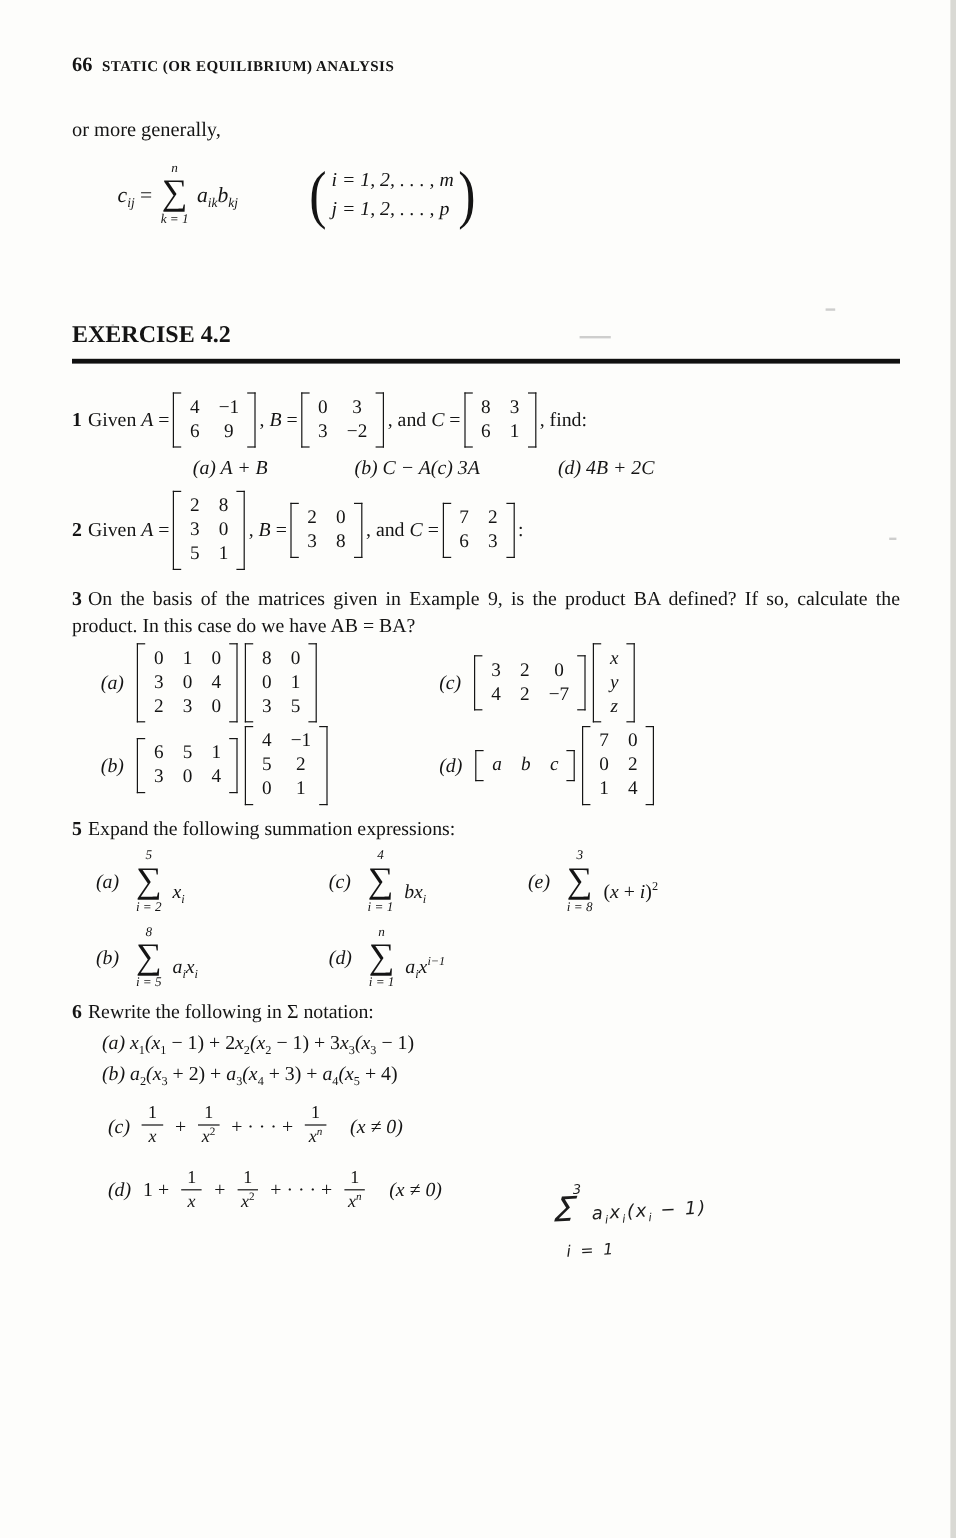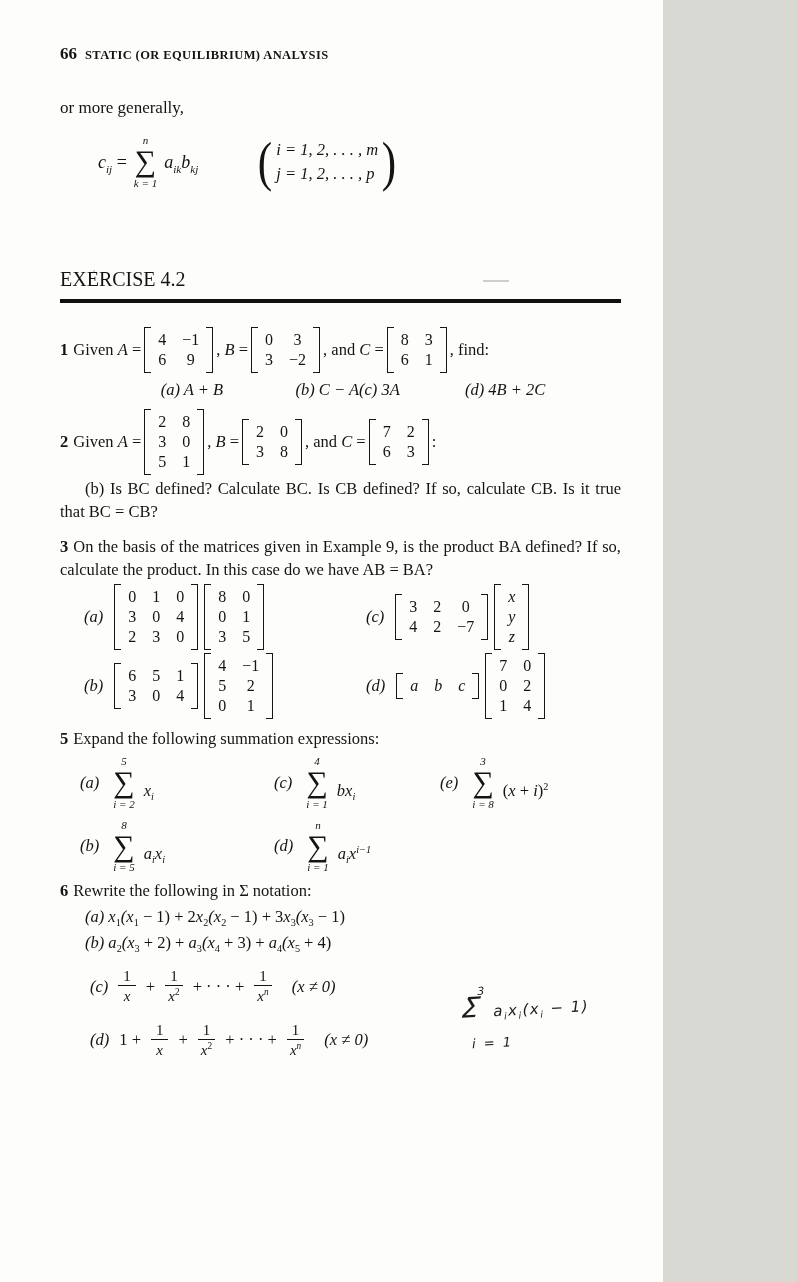--- a/index.html
+++ b/index.html
@@ -1,16 +1,16 @@
 <!DOCTYPE html>
 <html><head>
 <meta charset="utf-8">
 <style>
   html,body{margin:0;padding:0;background:#d9d9d4;}
-  .page{position:relative;width:663px;height:1282px;background:#fdfdfb;overflow:hidden;
+  .page{position:relative;width:792px;height:1282px;background:#fdfdfb;overflow:hidden;
         box-sizing:border-box;padding:44px 42px 0 60px;color:#141414;
         font-family:"Liberation Serif","DejaVu Serif",serif;}
   .it{font-style:italic;}
   sub,sup{font-size:62%;line-height:0;}
   sub.it,sup.it{font-style:italic;}
 
   .hdr{display:flex;align-items:baseline;gap:8px;}
   .pageno{font-weight:bold;font-size:17px;}
   .htitle{font-size:12.5px;font-weight:bold;letter-spacing:.4px;}
 
@@ -18,21 +18,21 @@
   .eqrow{display:flex;align-items:center;margin:8px 0 0 38px;height:72px;font-size:18px;}
   .sum{display:inline-flex;flex-direction:column;align-items:center;line-height:1;margin:0 7px;}
   .sum .upper{font-size:11px;font-style:italic;margin-bottom:1px;}
   .sum .sigma{font-size:30px;line-height:.95;}
   .sum .lower{font-size:11px;font-style:italic;margin-top:2px;}
   .conds{display:flex;align-items:center;margin-left:58px;}
   .paren{font-size:54px;font-weight:400;line-height:1;transform:scaleX(.8);}
   .condlines{display:flex;flex-direction:column;gap:4px;padding:0 2px;font-size:16.5px;font-style:italic;}
 
   .para{margin:14px 0 0;font-size:17px;line-height:1.42;text-align:justify;}
-  .exh{margin:70px 0 0;font-size:20px;font-weight:normal;}
+  .exh{margin:70px 0 0;font-size:20px;font-weight:bold;}
   .rule{margin-top:8px;height:4px;background:#101010;}
 
   .prob{font-size:16.5px;line-height:23px;margin:0;}
   .just{text-align:justify;}
   b.num{margin-right:5px;}
   .row{display:flex;align-items:center;}
   .matrix{display:inline-flex;align-items:stretch;margin:0 3px;vertical-align:middle;}
   .brk{width:6px;}
   .brk.l{border:1.6px solid #161616;border-right:none;}
   .brk.r{border:1.6px solid #161616;border-left:none;}
@@ -187,21 +187,20 @@
         <span class="mbody" style="grid-template-columns: repeat(2, auto);">
           <span class="mcell">7</span>
           <span class="mcell">2</span>
           <span class="mcell">6</span>
           <span class="mcell">3</span>
         </span>
         <span class="brk r"></span>
       </span>
     <span>:</span>
   </div>
-  <p class="prob wrapline just">(b) Is BC defined? Calculate BC. Is CB defined? If so, calculate CB. Is it true that BC = CB?</p>
 
   <p class="prob just" style="margin-top:12px"><b class="num">3</b><span>On the basis of the matrices given in Example 9, is the product BA defined? If so, calculate the product. In this case do we have AB = BA?</span></p>
 
 
   <div class="p4row">
     <span class="p4col left">
       <span class="tag">(a)</span>
       <span class="matrix">
           <span class="brk l"></span>
           <span class="mbody" style="grid-template-columns: repeat(3, auto);">

